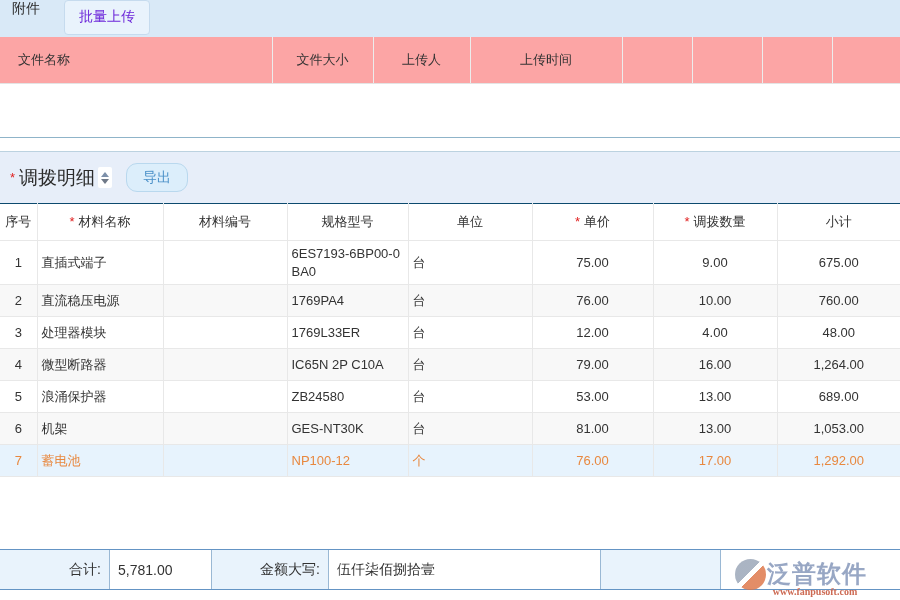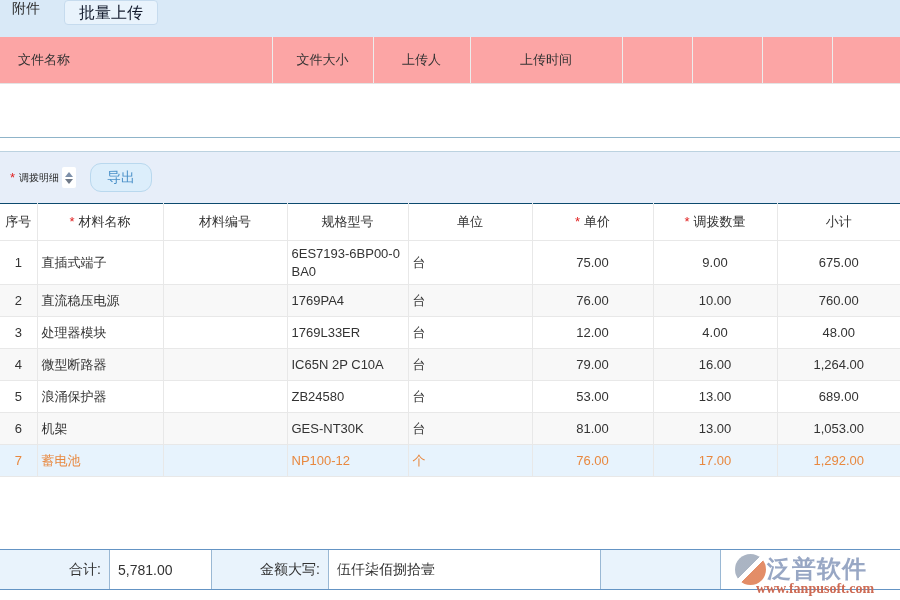--- a/index.html
+++ b/index.html
@@ -6,37 +6,37 @@
   body{
     width:900px;height:600px;overflow:hidden;position:relative;
     background:#fff;color:#333;
     font-family:"Liberation Sans","DejaVu Sans",sans-serif;font-size:13px;
   }
   
   .topbar{height:37px;background:#d9e9f7;display:flex;align-items:flex-start;
     padding:0 12px;box-sizing:border-box;gap:24px;font-family:Liberation Serif, serif;}
   .topbar-title{font-size:14px;color:#2b2b2b;}
   .btn-batch{background:#e9f3fc;border:1px solid #c6dbee;border-radius:4px;
-    color:#0f172a;font-size:16px;padding:2px 14px;line-height:1.2;cursor:pointer;
+    color:#6d28d9;font-size:14px;padding:8px 14px;line-height:1.2;cursor:pointer;
     font-family:inherit;}
   
   table{border-collapse:collapse;table-layout:fixed;width:900px;}
   .attach-table th{height:46px;font-weight:400;color:#333;background:#fca5a5;
     border-right:1px solid #ececec;border-bottom:1px solid #e4e4e4;
     text-align:center;font-size:13px;padding:0;}
   .attach-table th.first{text-align:left;padding-left:18px;}
   .attach-table th.last{border-right:none;}
   .attach-empty{height:53px;background:#fff;}
   .divider{height:0;border-top:1px solid #8fb4c9;}
   .gap13{height:13px;background:#fff;}
   
   .section-bar{height:52px;background:#e7eef9;border-top:1px solid #bcd2e0;
     display:flex;align-items:center;padding-left:10px;box-sizing:border-box;}
   .req{color:#e02020;margin-right:4px;font-size:13px;}
-  .section-title{font-size:10px;color:#2b2b2b;}
+  .section-title{font-size:19px;color:#2b2b2b;}
   .spinner{width:14px;height:21px;background:#fff;border-radius:2px;margin-left:3px;
     display:inline-flex;flex-direction:column;align-items:center;justify-content:center;
     gap:2px;cursor:pointer;}
   .tri-up{width:0;height:0;border-left:4px solid transparent;border-right:4px solid transparent;
     border-bottom:5px solid #7d90aa;}
   .tri-down{width:0;height:0;border-left:4px solid transparent;border-right:4px solid transparent;
     border-top:5px solid #6f7988;}
   .btn-export{margin-left:14px;background:#dceefb;border:1px solid #b9d8ee;border-radius:11px;
     color:#4a90c8;font-size:14px;padding:5px 16px;line-height:1.2;cursor:pointer;
     font-family:inherit;}
@@ -62,21 +62,21 @@
   .fcell.lbl{background:#e9f3fc;justify-content:flex-end;padding-right:8px;}
   .fcell.val{background:#fff;padding-left:8px;}
   .fcell.nob{border-right:none;}
   
   .watermark{position:absolute;right:5px;bottom:3px;width:160px;pointer-events:none;}
   .brand-row{display:flex;align-items:center;}
   .logo-mark{width:31px;height:31px;border-radius:50%;flex:0 0 31px;opacity:.82;
     background:linear-gradient(135deg,#98a4b6 45%,#ffffff 45% 56%,#dd7446 56%);}
   .brand-name{font-size:24px;font-weight:bold;color:#8a9bbd;opacity:.88;letter-spacing:1px;
     margin-left:1px;white-space:nowrap;}
-  .site{font-family:"Liberation Serif","DejaVu Serif",serif;font-size:14px;font-weight:bold;
+  .site{font-family:"Liberation Serif","DejaVu Serif",serif;font-size:10px;font-weight:bold;
     color:#cd6a53;text-align:center;margin-top:-4px;white-space:nowrap;}
 </style>
 </head>
 <body>
 
 <div class="topbar">
   <span class="topbar-title">附件</span>
   <button class="btn-batch">批量上传</button>
 </div>
 

